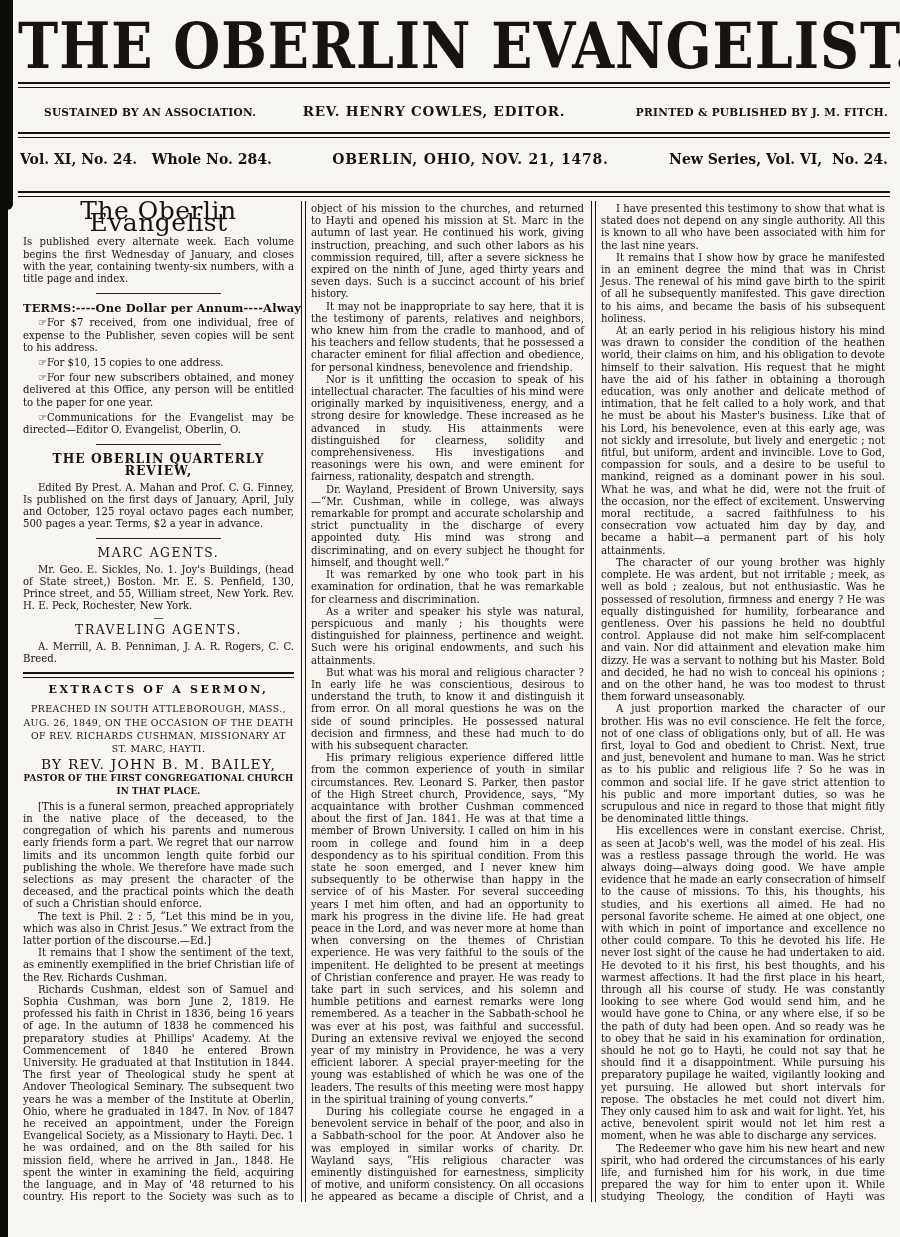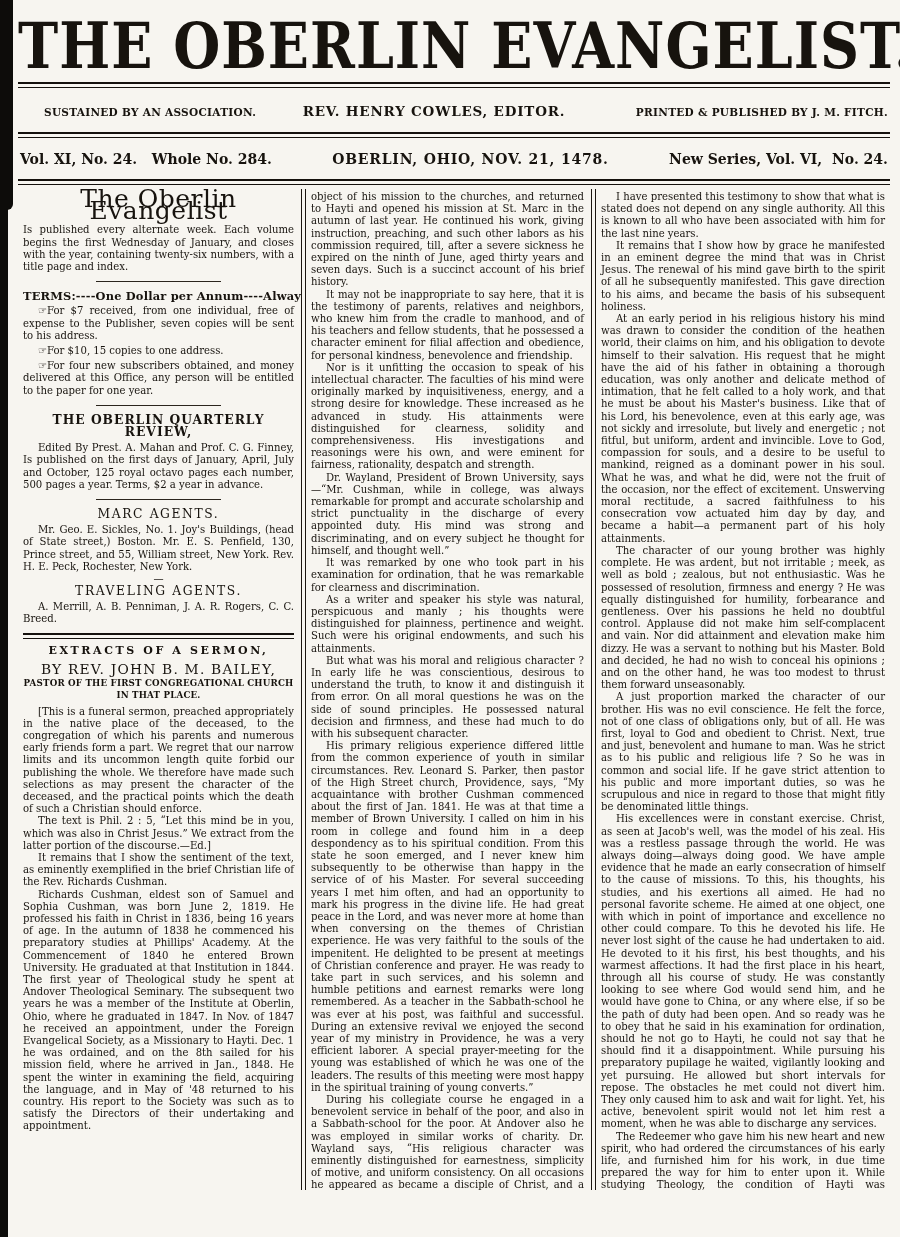--- a/index.html
+++ b/index.html
@@ -38,21 +38,21 @@
   }
   .info-row{
     display:flex;justify-content:space-between;align-items:baseline;
     padding:15px 2px 13px 2px;
     font-weight:bold;
   }
   .info-side{font-size:10.5px;letter-spacing:0.3px;margin-left:24px;}
   .info-center{font-size:13.5px;letter-spacing:0.8px;}
   .volume-row{
     display:flex;justify-content:space-between;align-items:baseline;
-    padding:13px 2px 12px 2px;
+    padding:13px 2px 24px 2px;
     font-weight:bold;font-size:14px;
   }
   .volume-row .dateline{letter-spacing:0.8px;}
   .volume-row span{white-space:pre;}
   .columns{
     display:grid;
     grid-template-columns:283px 5px 285px 5px 1fr;
     padding:4px 8px 0 18px;
     height:1005px;
     box-sizing:border-box;
@@ -136,31 +136,33 @@
   <main class="columns">
 
     <section class="col">
       <div class="paper-title">The Oberlin Evangelist</div>
       <p class="noindent">Is published every alternate week.  Each volume begins the first Wednesday of January, and closes with the year, containing twenty-six numbers, with a title page and index.</p>
       <div class="shortrule"></div>
       <div class="terms-head">TERMS:----One Dollar per Annum----Always in Advance.</div>
       <p class="terms-item">☞For $7 received, from one individual, free of expense to the Publisher, seven copies will be sent to his address.</p>
       <p class="terms-item">☞For $10, 15 copies to one address.</p>
       <p class="terms-item">☞For four new subscribers obtained, and money delivered at this Office, any person will be entitled to the paper for one year.</p>
+      <p class="terms-item">☞Communications for the Evangelist may be directed—Editor O. Evangelist, Oberlin, O.</p>
       <div class="shortrule"></div>
       <div class="section-head bold">THE OBERLIN QUARTERLY REVIEW,</div>
       <p>Edited By Prest. A. Mahan and Prof. C. G. Finney, Is published on the first days of January, April, July and October, 125 royal octavo pages each number, 500 pages a year.  Terms, $2 a year in advance.</p>
       <div class="shortrule"></div>
       <div class="section-head">MARC AGENTS.</div>
       <p>Mr. Geo. E. Sickles, No. 1. Joy's Buildings, (head of State street,) Boston.  Mr. E. S. Penfield, 130, Prince street, and 55, William street, New York.  Rev. H. E. Peck, Rochester, New York.</p>
       <p class="tinydash noindent">—</p>
       <div class="section-head">TRAVELING AGENTS.</div>
       <p>A. Merrill, A. B. Penniman, J. A. R. Rogers, C. C. Breed.</p>
       <div class="rule-heavy"></div>
       <div class="sermon-head">EXTRACTS OF A SERMON,</div>
+      <p class="sermon-sub">PREACHED IN SOUTH ATTLEBOROUGH, MASS., AUG. 26, 1849, ON THE OCCASION OF THE DEATH OF REV. RICHARDS CUSHMAN, MISSIONARY AT ST. MARC, HAYTI.</p>
       <div class="sermon-byline">BY REV. JOHN B. M. BAILEY,</div>
       <p class="sermon-byline-sub">PASTOR OF THE FIRST CONGREGATIONAL CHURCH IN THAT PLACE.</p>
       <p>[This is a funeral sermon, preached appropriately in the native place of the deceased, to the congregation of which his parents and numerous early friends form a part.  We regret that our narrow limits and its uncommon length quite forbid our publishing the whole.  We therefore have made such selections as may present the character of the deceased, and the practical points which the death of such a Christian should enforce.</p>
       <p>The text is Phil. 2 : 5, “Let this mind be in you, which was also in Christ Jesus.”  We extract from the latter portion of the discourse.—Ed.]</p>
       <p>It remains that I show the sentiment of the text, as eminently exemplified in the brief Christian life of the Rev. Richards Cushman.</p>
       <p>Richards Cushman, eldest son of Samuel and Sophia Cushman, was born June 2, 1819.  He professed his faith in Christ in 1836, being 16 years of age.  In the autumn of 1838 he commenced his preparatory studies at Phillips' Academy.  At the Commencement of 1840 he entered Brown University.  He graduated at that Institution in 1844.  The first year of Theological study he spent at Andover Theological Seminary.  The subsequent two years he was a member of the Institute at Oberlin, Ohio, where he graduated in 1847.  In Nov. of 1847 he received an appointment, under the Foreign Evangelical Society, as a Missionary to Hayti.  Dec. 1 he was ordained, and on the 8th sailed for his mission field, where he arrived in Jan., 1848.  He spent the winter in examining the field, acquiring the language, and in May of '48 returned to his country.  His report to the Society was such as to satisfy the Directors of their undertaking and appointment.</p>
 
     </section>
 
     <div class="colsep"></div>

